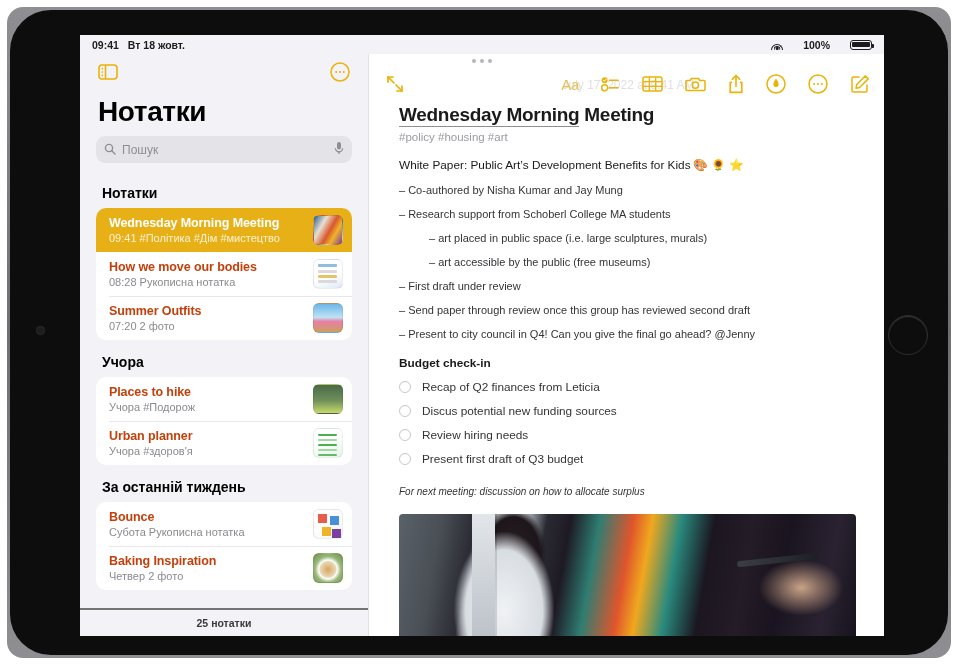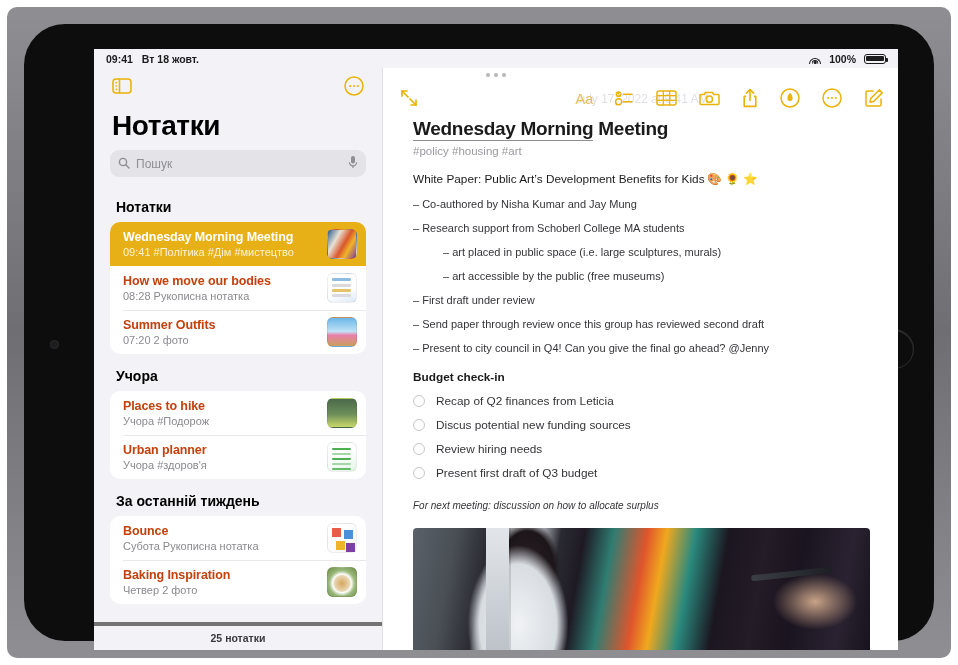--- a/index.html
+++ b/index.html
@@ -9,22 +9,22 @@
     font-family: "Liberation Sans", sans-serif;
     overflow: hidden;
   }
 
   
   #device-frame {
     position: absolute;
     left: 7px; top: 7px;
     width: 944px; height: 651px;
     background: linear-gradient(180deg,#8e8e93 0%, #6e6e73 50%, #8e8e93 100%);
-    border-radius: 10px;
-    padding: 17px;
+    border-radius: 16px;
+    padding: 3px;
   }
   #device-bezel {
     width: 100%; height: 100%;
     background: #0d0d0d;
     border-radius: 41px;
     position: relative;
   }
   #home-ring {
     position: absolute;
     right: 20px; top: 305px;
@@ -52,21 +52,21 @@
 
   
   #status-bar {
     height: 19px;
     display: flex; align-items: center;
     padding: 0 12px;
     font-size: 10.5px; font-weight: bold; color: #1c1c1e;
     background: #f2f2f7;
   }
   #status-left { display: flex; gap: 9px; align-items: center; }
-  #status-right { margin-left: auto; display: flex; gap: 8px; align-items: center; }
+  #status-right { margin-left: auto; display: flex; gap: 20px; align-items: center; }
   .wifi-ico { display:inline-block; width: 12px; height: 10px; position: relative; }
   .wifi-ico i {
     position:absolute; left:50%; bottom:0;
     border: 1.3px solid #1c1c1e; border-bottom: none;
     border-radius: 50% 50% 0 0 / 100% 100% 0 0;
     transform: translateX(-50%);
   }
   .wifi-ico i:nth-child(1){ width:12px; height:6px; }
   .wifi-ico i:nth-child(2){ width:7px; height:3.6px; }
   .wifi-ico i:nth-child(3){ width:2.6px; height:2.6px; background:#1c1c1e; border:none; border-radius:50%; }
@@ -163,21 +163,21 @@
   .th-urban { background: linear-gradient(160deg,#ffffff 40%, #e3f5e6 100%); position: relative; }
   .th-urban::after { content:''; position:absolute; left:4px; top:5px; right:5px; height:2px; background:#4caf50; border-radius:1px; box-shadow:0 5px 0 #a5d6a7, 0 10px 0 #4caf50, 0 15px 0 #a5d6a7, 0 20px 0 #66bb6a; }
   .th-bounce { background: linear-gradient(135deg,#ffffff 30%, #f4f4f7 100%); position: relative; }
   .th-bounce::after { content:''; position:absolute; left:4px; top:4px; width:9px; height:9px; background:#e85d4a; box-shadow: 12px 2px 0 #4a90d9, 4px 13px 0 #f0b429, 14px 15px 0 #7a3fa0; }
   .th-baking { background: radial-gradient(circle at 50% 55%, #d9a55c 0%, #e8d9b8 38%, #ffffff 44%, #9ab87a 62%, #6e8f4a 100%); }
 
   #sidebar-footer {
     height: 28px; display: flex; align-items: center; justify-content: center;
     font-size: 10.5px; font-weight: bold; color:#3a3a3c;
     background: #f2f2f7;
-    border-top: 4px solid #737373;
+    border-top: 2px solid #737373;
   }
 
   
   #detail {
     flex: 1; background:#fff; position: relative;
     display: flex; flex-direction: column;
     border-left: 1px solid #e0e0e5;
   }
   #detail-toolbar {
     height: 40px; display: flex; align-items: flex-end;

